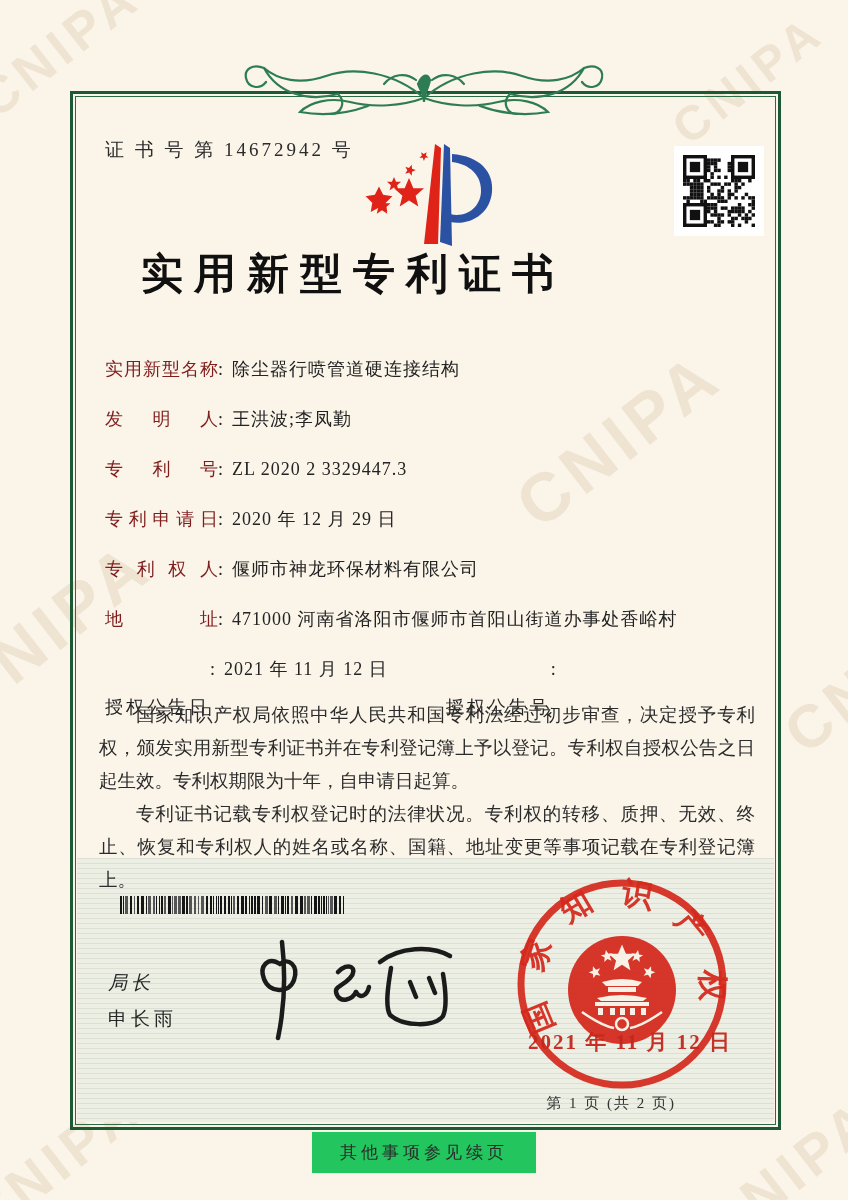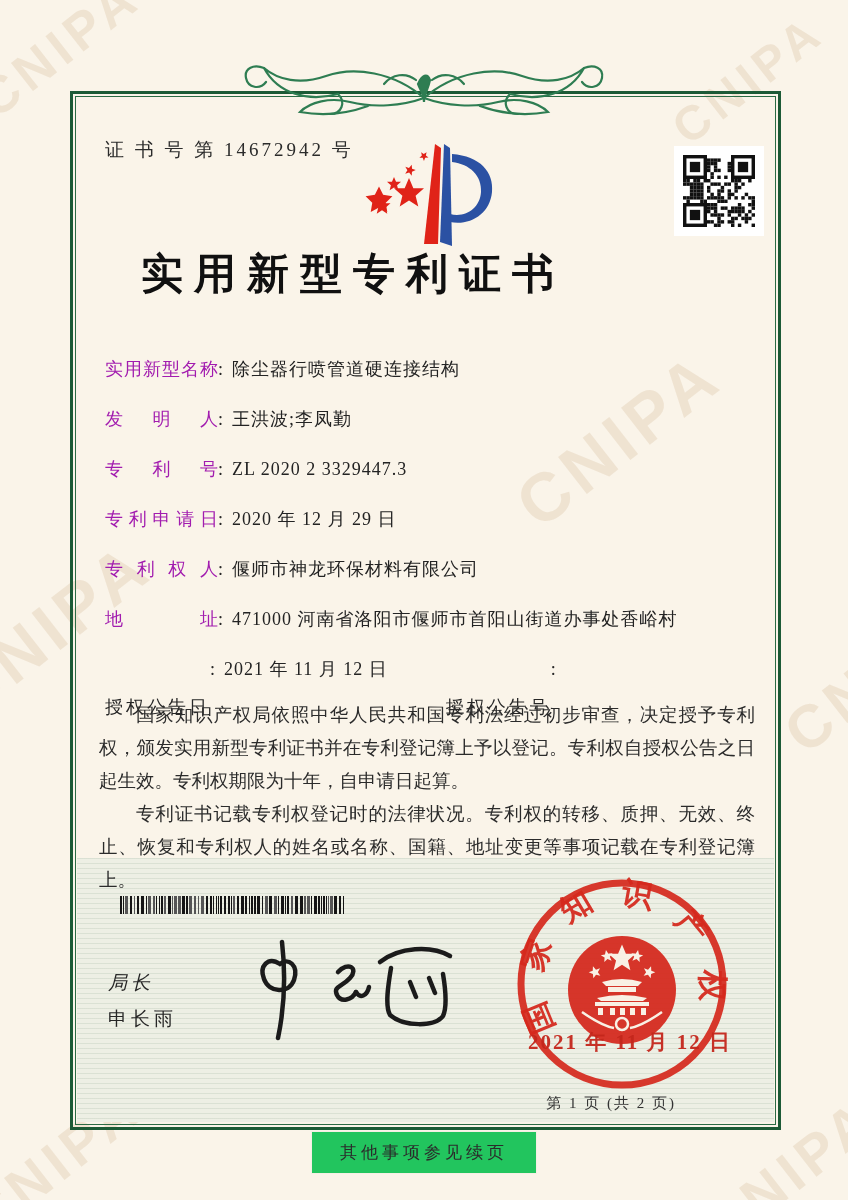--- a/index.html
+++ b/index.html
@@ -37,21 +37,21 @@
     left:105px;top:137px;font-size:19px;letter-spacing:3px;color:#2b2b2b;
   }
   .qr-box{left:674px;top:146px;width:90px;height:90px;background:#ffffff;
     display:flex;align-items:center;justify-content:center;}
   .title{
     left:0;top:246px;width:706px;text-align:center;
     font-size:42px;font-weight:bold;letter-spacing:11px;color:#101010;
   }
   .fields{left:105px;top:355px;width:650px;font-size:18px;}
   .frow{display:flex;margin-bottom:21px;line-height:29px;}
-  .flabel{width:113px;text-align:justify;text-align-last:justify;flex:0 0 113px;color:#a21caf;}
+  .flabel{width:113px;text-align:justify;text-align-last:justify;flex:0 0 113px;color:#7f1d1d;}
   .fcolon{flex:0 0 14px;}
   .fvalue{white-space:nowrap;letter-spacing:1px;color:#232323;}
   .grant-pair2{margin-left:58px;display:flex;}
   .glabel{letter-spacing:3px;margin-top:38px;}
   .paras{left:99px;top:699px;width:656px;font-size:18.5px;line-height:33px;
     text-align:justify;color:#2b2b2b;}
   .paras p{margin:0;text-indent:2em;}
   .barcode-wrap{left:120px;top:896px;width:230px;height:18px;}
   .director-title{left:108px;top:970px;font-size:19px;letter-spacing:4px;font-style:italic;}
   .director-name{left:108px;top:1006px;font-size:19px;letter-spacing:4px;text-align:center;}

